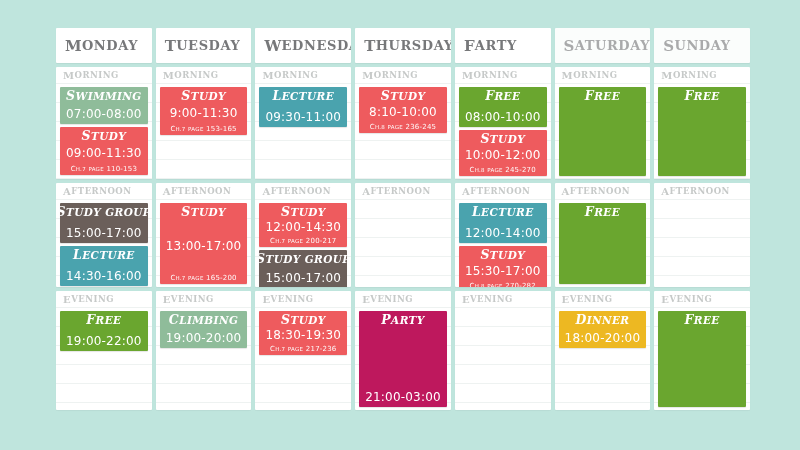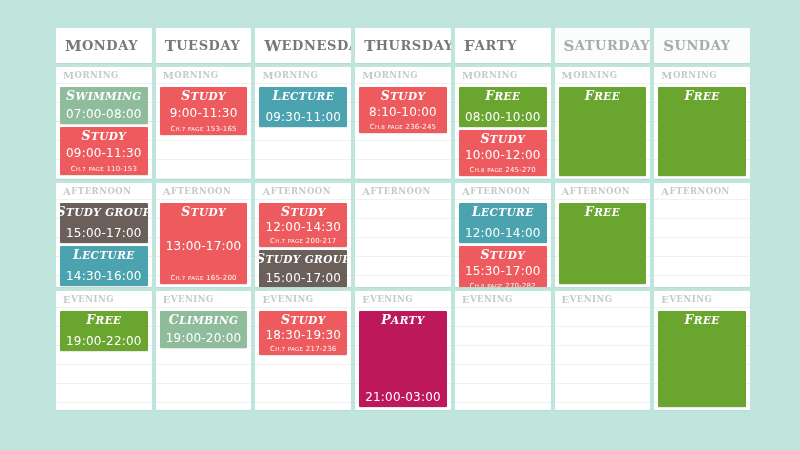--- a/index.html
+++ b/index.html
@@ -436,20 +436,26 @@
             <div class="ev-title"><span class="evt-first">F</span><span class="evt-rest">REE</span></div>
           </div>
         </div>
       </div>
       <div class="period evening">
         <div class="period-label">
           <span class="pl-first">E</span>
           <span class="pl-rest">VENING</span>
         </div>
         <div class="rules"></div>
+        <div class="events">
+          <div class="event" style="background: rgb(237, 184, 34); flex: 0 0 37px;">
+            <div class="ev-title"><span class="evt-first">D</span><span class="evt-rest">INNER</span></div>
+            <div class="ev-time">18:00-20:00</div>
+          </div>
+        </div>
       </div>
     </div>
     <div class="day-col">
       <div class="day-header weekend">
         <span class="dh-first">S</span>
         <span class="dh-rest">UNDAY</span>
       </div>
       <div class="period morning">
         <div class="period-label">
           <span class="pl-first">M</span>

